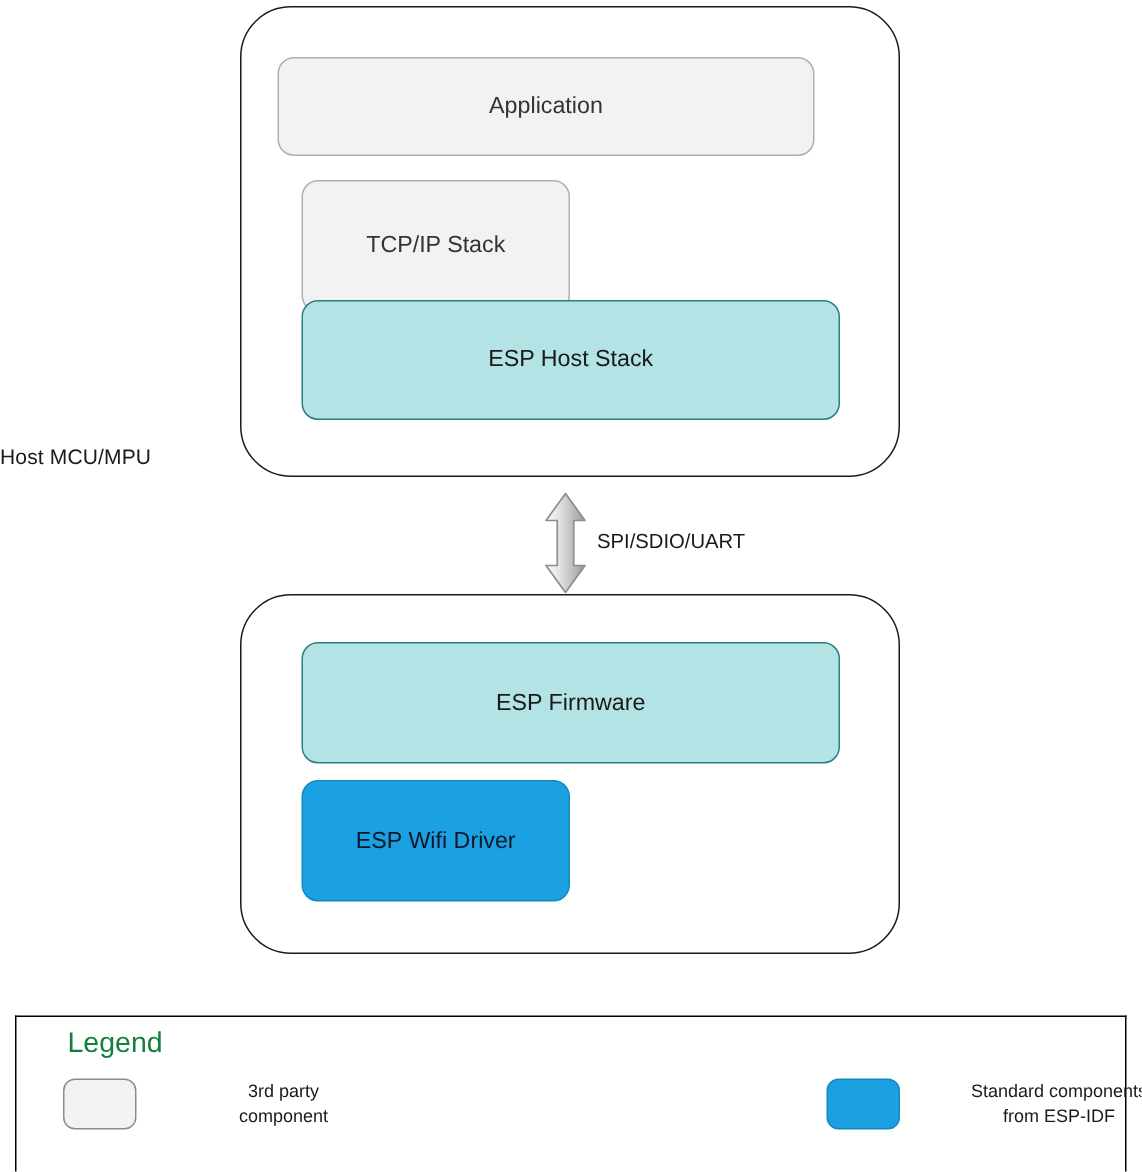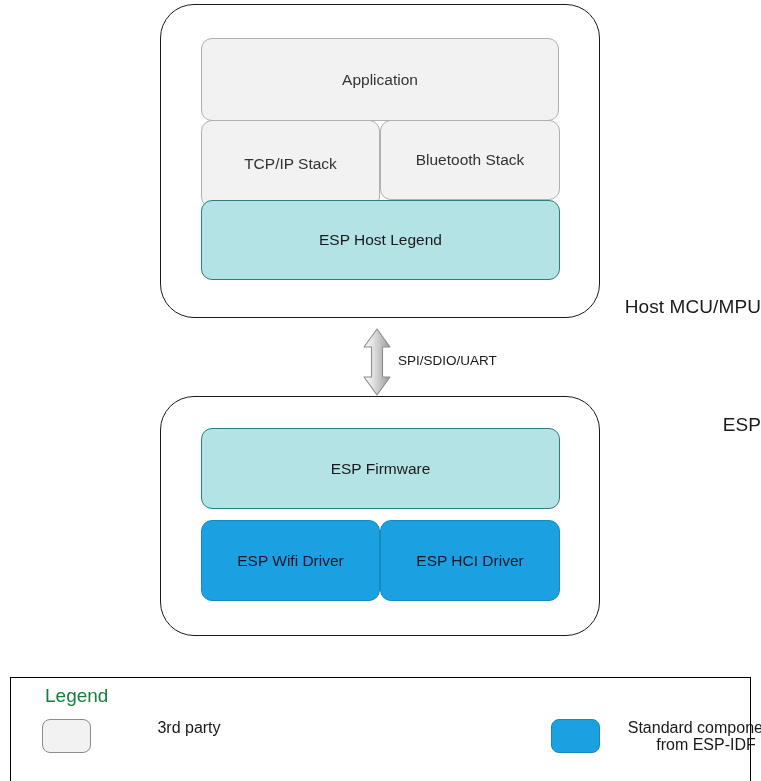--- a/index.html
+++ b/index.html
@@ -31,22 +31,22 @@
     border: 1.3px solid #1a1a1a;
     border-radius: 34px;
     background: #ffffff;
   }
   #host-container { left: 160px; top: 4px;   width: 440px; height: 314px; }
   #esp-container  { left: 160px; top: 396px; width: 440px; height: 240px; }
 
   .container-label {
     position: absolute;
     width: 100%;
-    text-align: right;
-    font-size: 19px;
+    text-align: left;
+    font-size: 14px;
     color: #1a1a1a;
     letter-spacing: .1px;
   }
   #host-label { left: 0; top: 296px; }
   #esp-label  { left: 0; top: 414px; }
 
   
   .block {
     position: absolute;
     box-sizing: border-box;
@@ -67,21 +67,21 @@
     background: #b3e3e4;
     border: 1px solid #2b7f80;
     color: #1a1a1a;
   }
   .block.blue {
     background: #1ba1e2;
     border: 1px solid #1389c0;
     color: #0f172a;
   }
 
-  #blk-application   { left: 201px; top: 38px;  width: 358px; height: 83px;  }
+  #blk-application   { left: 185px; top: 38px;  width: 358px; height: 66px;  }
   #blk-tcpip         { left: 201px; top: 120px; width: 179px; height: 88px;  }
   #blk-bluetooth     { left: 380px; top: 120px; width: 180px; height: 80px;  }
   #blk-esp-host      { left: 201px; top: 200px; width: 359px; height: 80px;  }
 
   #blk-esp-firmware  { left: 201px; top: 428px; width: 359px; height: 81px;  }
   #blk-wifi-driver   { left: 201px; top: 520px; width: 179px; height: 81px;  }
   #blk-hci-driver    { left: 380px; top: 520px; width: 180px; height: 81px;  }
 
   
   #connector {
@@ -132,21 +132,21 @@
     border-radius: 8px;
   }
   .legend-swatch.gray { background: #f2f2f2; border: 1px solid #8c8c8c; }
   .legend-swatch.cyan { background: #b3e3e4; border: 1px solid #2b7f80; }
   .legend-swatch.blue { background: #1ba1e2; border: 1px solid #1389c0; }
   .legend-text {
     position: absolute;
     top: 0px;
     font-family: "Liberation Sans Narrow", "Liberation Sans", sans-serif;
     font-stretch: condensed;
-    font-size: 16px;
+    font-size: 12px;
     line-height: 17px;
     color: #1a1a1a;
     text-align: center;
     white-space: nowrap;
   }
   #legend-item-1 { left: 42px;  width: 300px; }
   #legend-item-1 .legend-text { left: 62px; width: 170px; }
   #legend-item-2 { left: 311px; width: 300px; }
   #legend-item-2 .legend-text { left: 62px; width: 170px; }
   #legend-item-3 { left: 551px; width: 200px; }
@@ -160,26 +160,23 @@
   <div class="outer-box" id="host-container"></div>
 
   <div class="block gray" id="blk-application">
     <span>Application</span>
   </div>
 
   <div class="block gray" id="blk-tcpip">
     <span>TCP/IP Stack</span>
   </div>
 
-  <div class="block gray" id="blk-bluetooth">
-    <span>Bluetooth Stack</span>
-  </div>
 
   <div class="block cyan" id="blk-esp-host">
-    <span>ESP Host Legend</span>
+    <span>ESP Host Stack</span>
   </div>
 
   <div class="container-label" id="host-label">Host MCU/MPU</div>
 
   <svg id="connector" viewBox="0 0 34 68">
     <defs>
       <linearGradient id="arrowGrad" x1="0" y1="0" x2="1" y2="0">
         <stop offset="0%" stop-color="#fbfbfb"></stop>
         <stop offset="35%" stop-color="#e2e2e2"></stop>
         <stop offset="100%" stop-color="#9a9a9a"></stop>
@@ -193,34 +190,31 @@
   <div class="outer-box" id="esp-container"></div>
 
   <div class="block cyan" id="blk-esp-firmware">
     <span>ESP Firmware</span>
   </div>
 
   <div class="block blue" id="blk-wifi-driver">
     <span>ESP Wifi Driver</span>
   </div>
 
-  <div class="block blue" id="blk-hci-driver">
-    <span>ESP HCI Driver</span>
-  </div>
-
-  <div class="container-label" id="esp-label">ESP</div>
+
 
   <div id="legend-box"></div>
 
   <div id="legend-title">Legend</div>
 
   <div class="legend-item" id="legend-item-1">
     <div class="legend-swatch gray"></div>
     <div class="legend-text">
       <div>3rd party</div>
+      <div>component</div>
     </div>
   </div>
 
 
   <div class="legend-item" id="legend-item-3">
     <div class="legend-swatch blue"></div>
     <div class="legend-text">
       <div>Standard components</div>
       <div>from ESP-IDF</div>
     </div>

